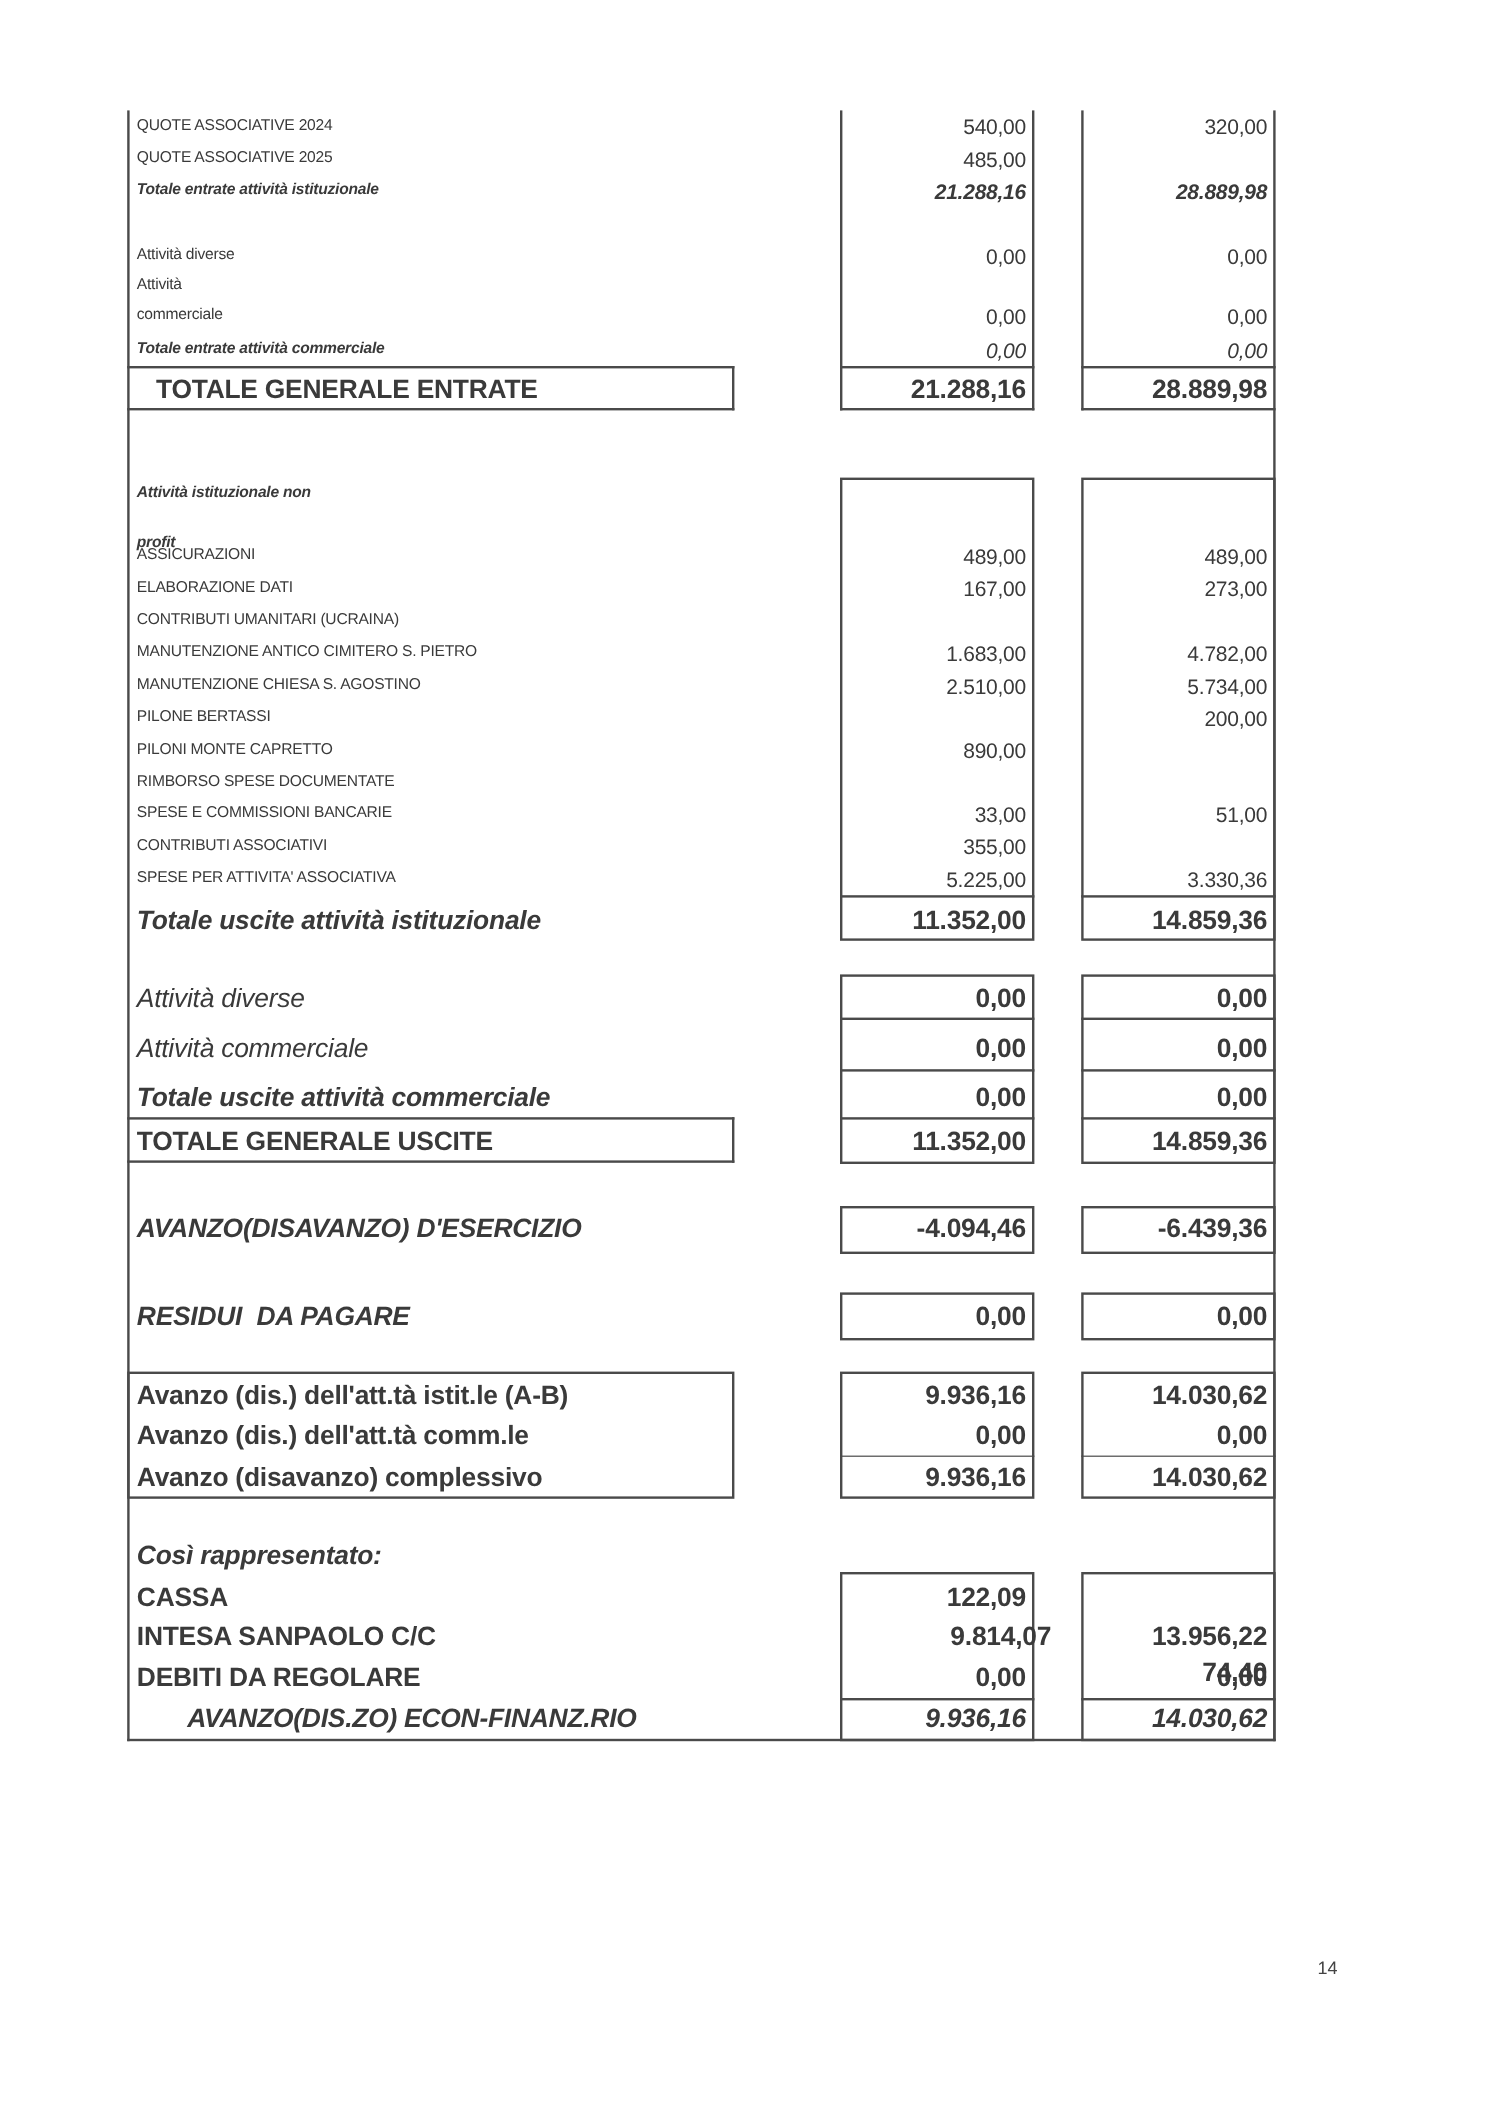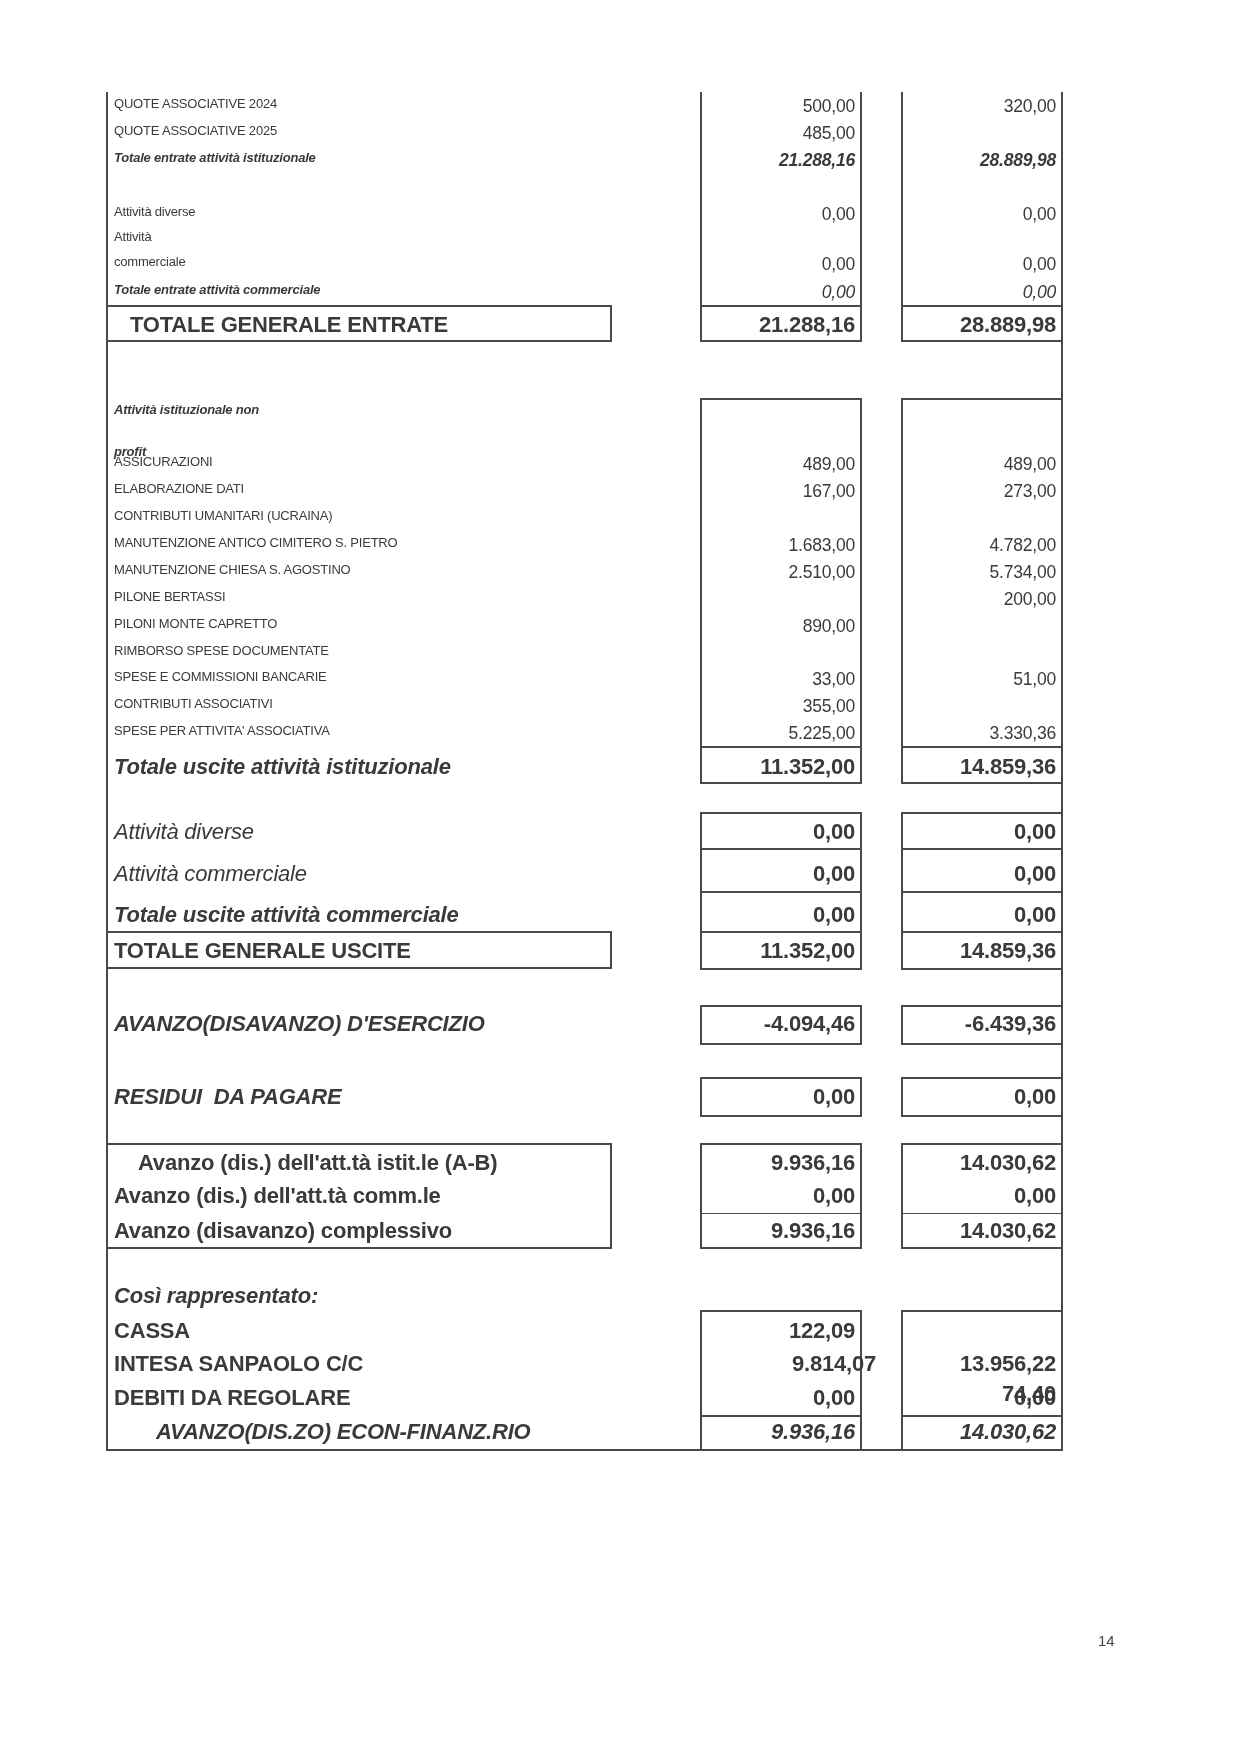--- a/index.html
+++ b/index.html
@@ -69,21 +69,21 @@
   <div class="box" style="left:901px; top:1143px; width:162px; height:106px;"></div>
   <div class="line" style="left:700px; top:1213px; width:162px; height:1px;"></div>
   <div class="line" style="left:901px; top:1213px; width:162px; height:1px;"></div>
 
   <div class="box" style="left:700px; top:1310px; width:162px; height:141px;"></div>
   <div class="box" style="left:901px; top:1310px; width:162px; height:141px;"></div>
   <div class="line" style="left:700px; top:1415px; width:162px; height:2px;"></div>
   <div class="line" style="left:901px; top:1415px; width:162px; height:2px;"></div>
 
   <div class="lbl" style="top:96px;">QUOTE ASSOCIATIVE 2024</div>
-  <div class="val c1" style="top:96px;">500,00</div>
+  <div class="val c1" style="top:96px;">540,00</div>
   <div class="val c2" style="top:96px;">320,00</div>
 
   <div class="lbl" style="top:123px;">QUOTE ASSOCIATIVE 2025</div>
   <div class="val c1" style="top:123px;">485,00</div>
   <div class="val c2" style="top:123px;"></div>
 
   <div class="lbl bi" style="top:150px;">Totale entrate attività istituzionale</div>
   <div class="val c1 bi" style="top:150px;">21.288,16</div>
   <div class="val c2 bi" style="top:150px;">28.889,98</div>
 
@@ -172,21 +172,21 @@
   <div class="val c2 b big" style="top:938px;">14.859,36</div>
 
   <div class="lbl bi big" style="top:1011px;">AVANZO(DISAVANZO) D'ESERCIZIO</div>
   <div class="val c1 b big" style="top:1011px;">-4.094,46</div>
   <div class="val c2 b big" style="top:1011px;">-6.439,36</div>
 
   <div class="lbl bi big" style="top:1084px; white-space:pre;">RESIDUI  DA PAGARE</div>
   <div class="val c1 b big" style="top:1084px;">0,00</div>
   <div class="val c2 b big" style="top:1084px;">0,00</div>
 
-  <div class="lbl b big" style="top:1150px;margin-left:24px;">Avanzo (dis.) dell'att.tà istit.le (A-B)</div>
+  <div class="lbl b big" style="top:1150px;">Avanzo (dis.) dell'att.tà istit.le (A-B)</div>
   <div class="val c1 b big" style="top:1150px;">9.936,16</div>
   <div class="val c2 b big" style="top:1150px;">14.030,62</div>
 
   <div class="lbl b big" style="top:1183px;">Avanzo (dis.) dell'att.tà comm.le</div>
   <div class="val c1 b big" style="top:1183px;">0,00</div>
   <div class="val c2 b big" style="top:1183px;">0,00</div>
 
   <div class="lbl b big" style="top:1218px;">Avanzo (disavanzo) complessivo</div>
   <div class="val c1 b big" style="top:1218px;">9.936,16</div>
   <div class="val c2 b big" style="top:1218px;">14.030,62</div>

